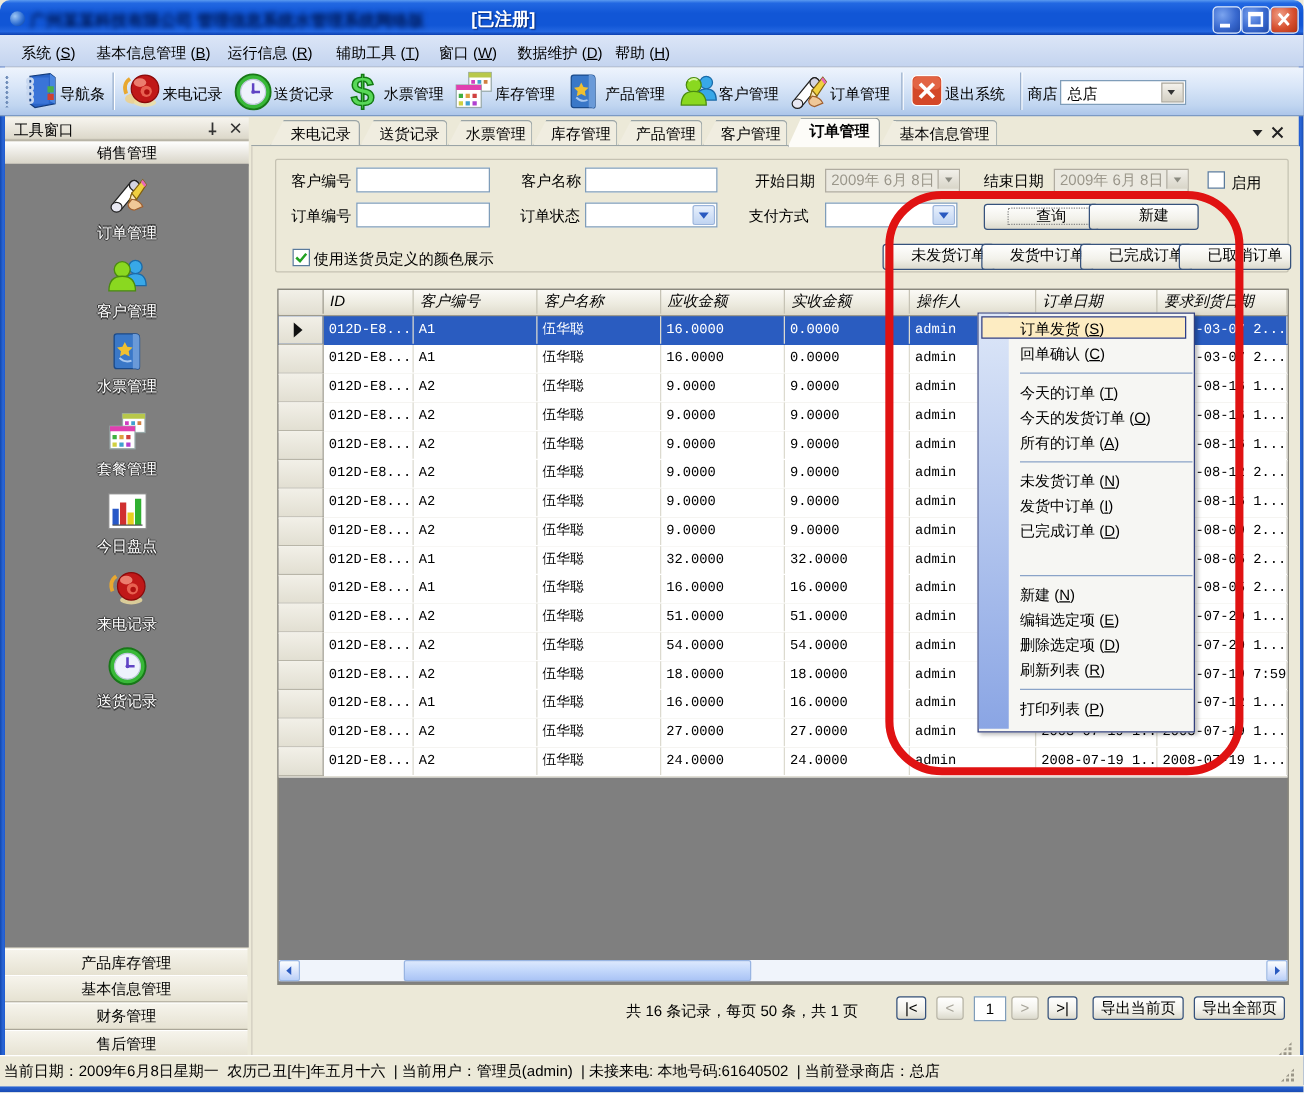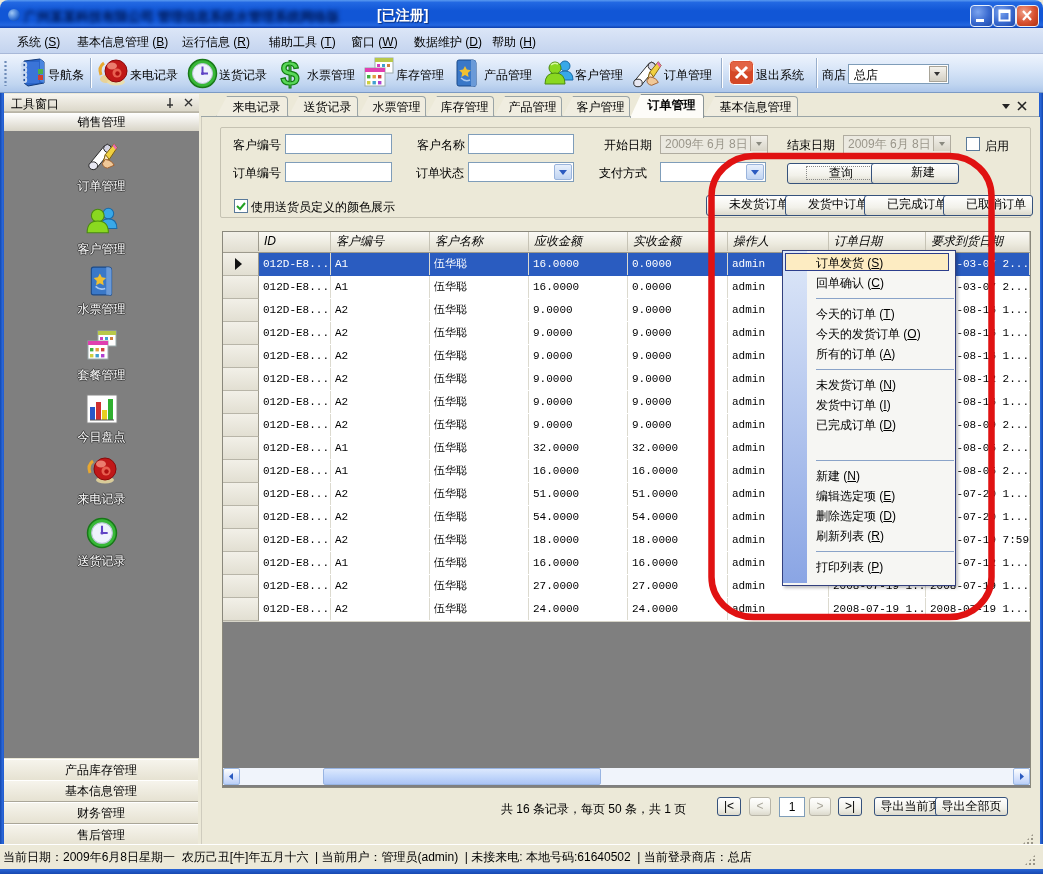--- a/index.html
+++ b/index.html
@@ -594,21 +594,21 @@
       </div>
 
     <div class="abs" id="pager">
       <span style="position:absolute;left:299px;top:7px">共 16 条记录，每页 50 条，共 1 页</span>
       <span class="pbtn" style="left:515px;width:24px">|&lt;</span>
       <span class="pbtn dis" style="left:547px;width:22px">&lt;</span>
       <span class="txt" style="left:577px;top:3px;width:24px;text-align:center;line-height:18px">1</span>
       <span class="pbtn dis" style="left:607px;width:22px">&gt;</span>
       <span class="pbtn" style="left:636px;width:24px">&gt;|</span>
       <span class="pbtn" style="left:672px;width:73px">导出当前页</span>
-      <span class="pbtn" style="left:733px;width:73px">导出全部页</span>
+      <span class="pbtn" style="left:753px;width:73px">导出全部页</span>
     </div>
     <div class="gripdots" style="left:820px;top:716px"></div>
   </div>
 
   <div class="abs" id="statusbar">
       <span>当前日期：2009年6月8日星期一&nbsp; 农历己丑[牛]年五月十六 &nbsp;| 当前用户：管理员(admin) &nbsp;| 未接来电:  本地号码:61640502 &nbsp;| 当前登录商店：总店</span>
   <div class="gripdots" style="left:1024px;top:9px"></div>
     </div>
 
   <div class="abs" id="cmenu">

